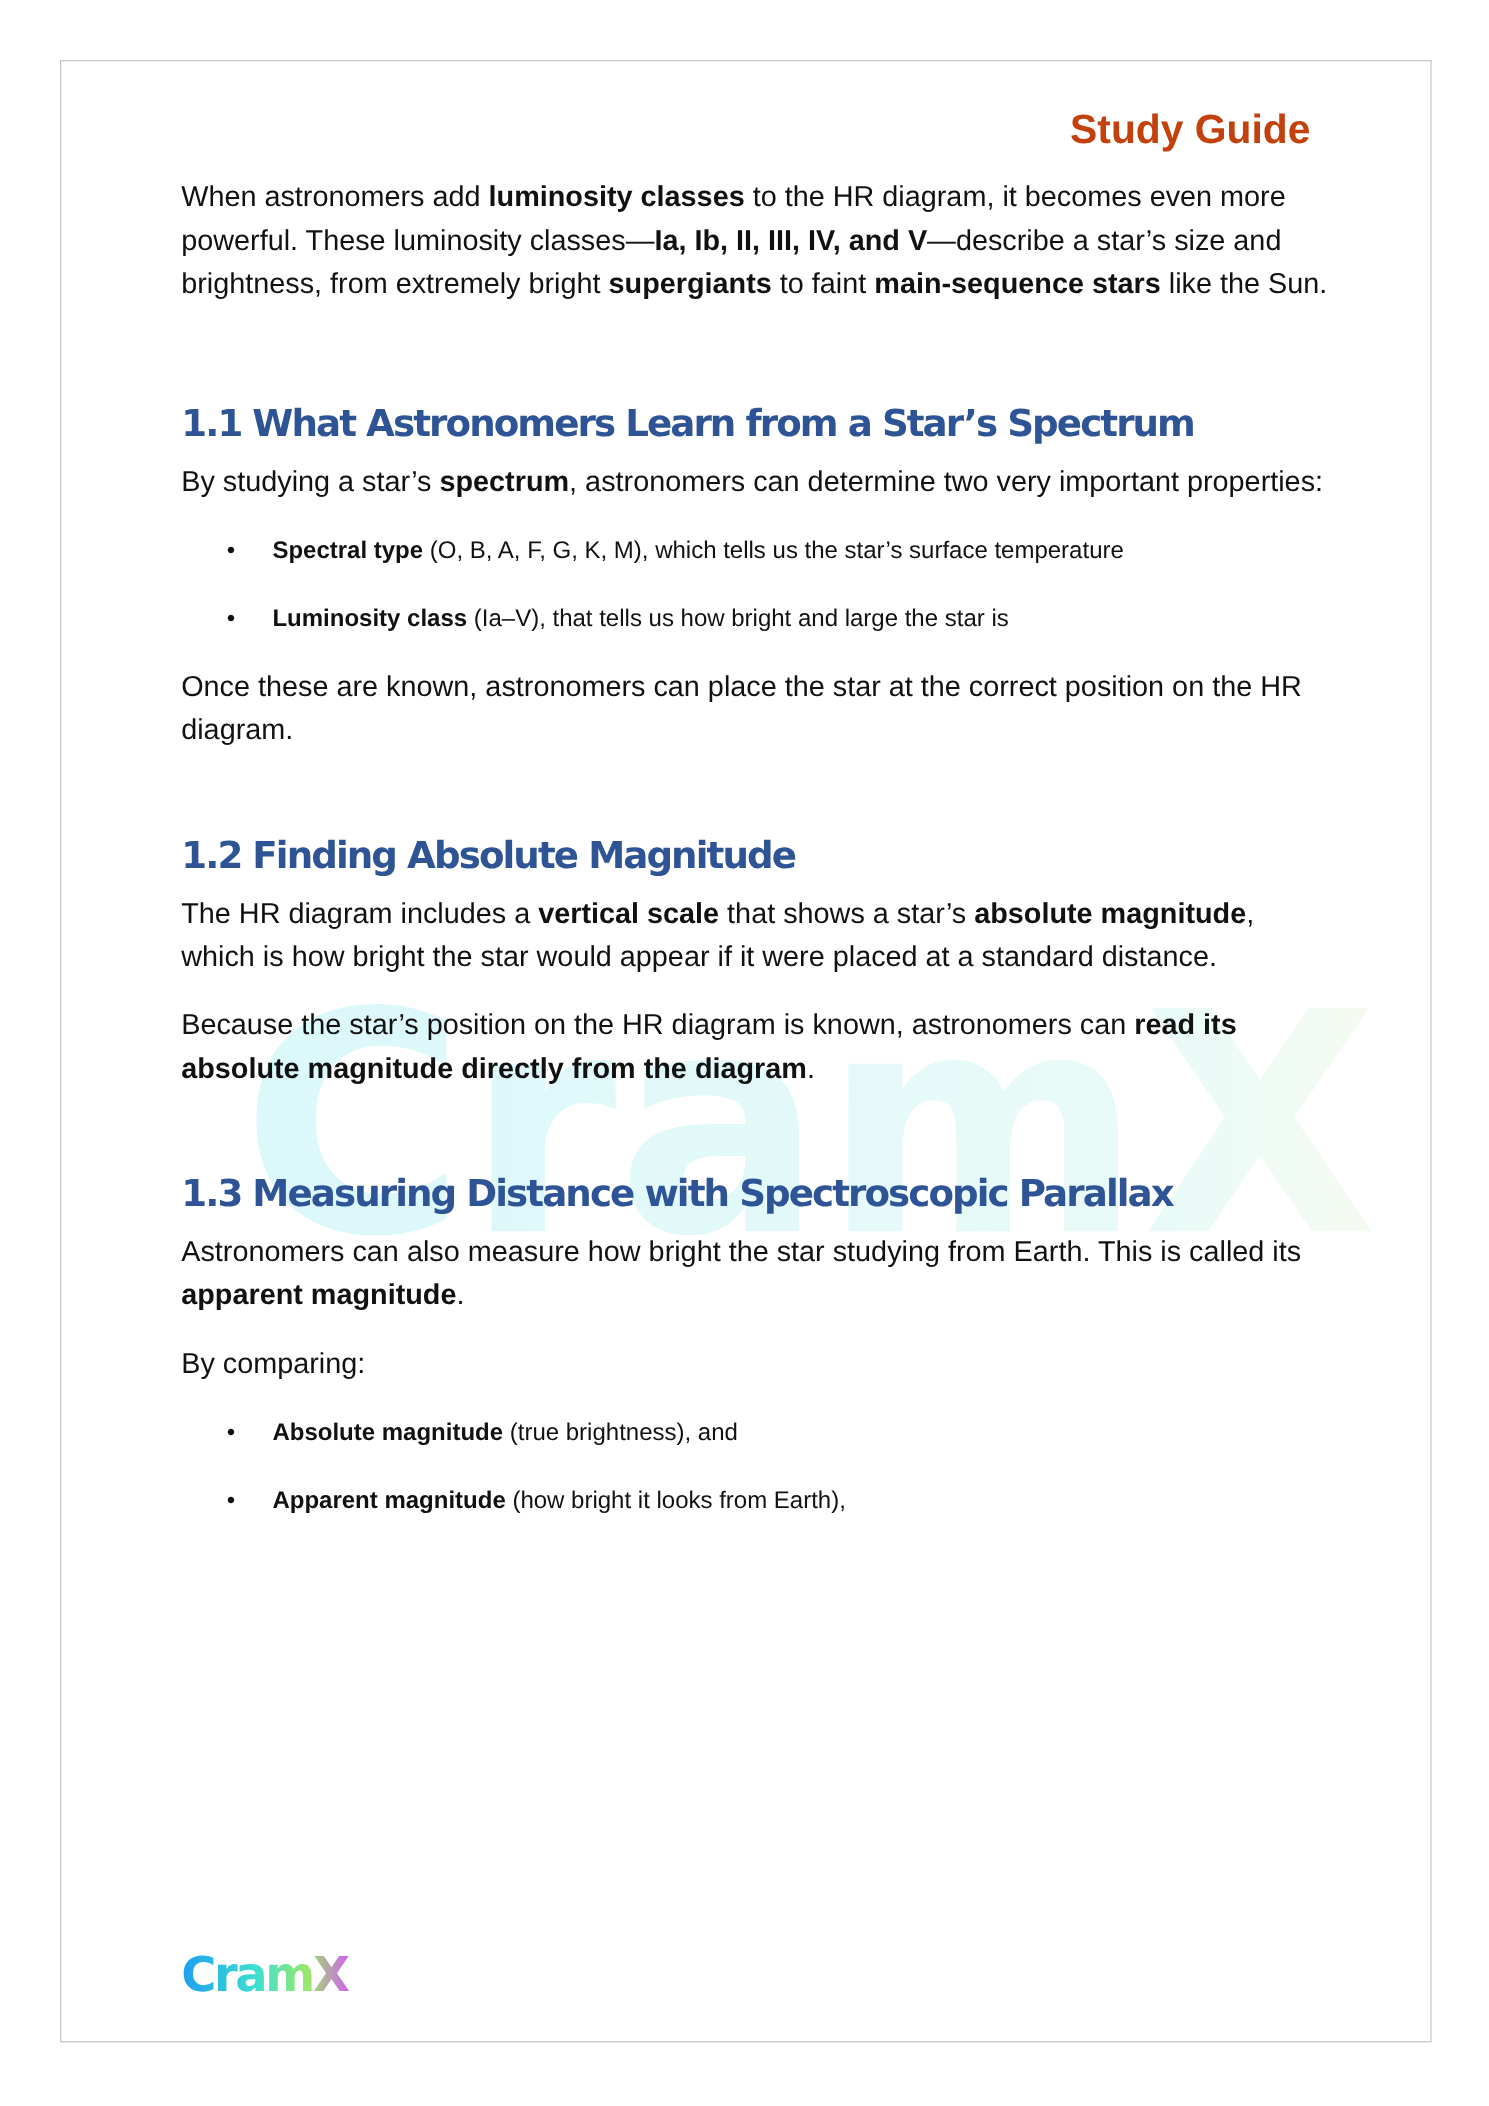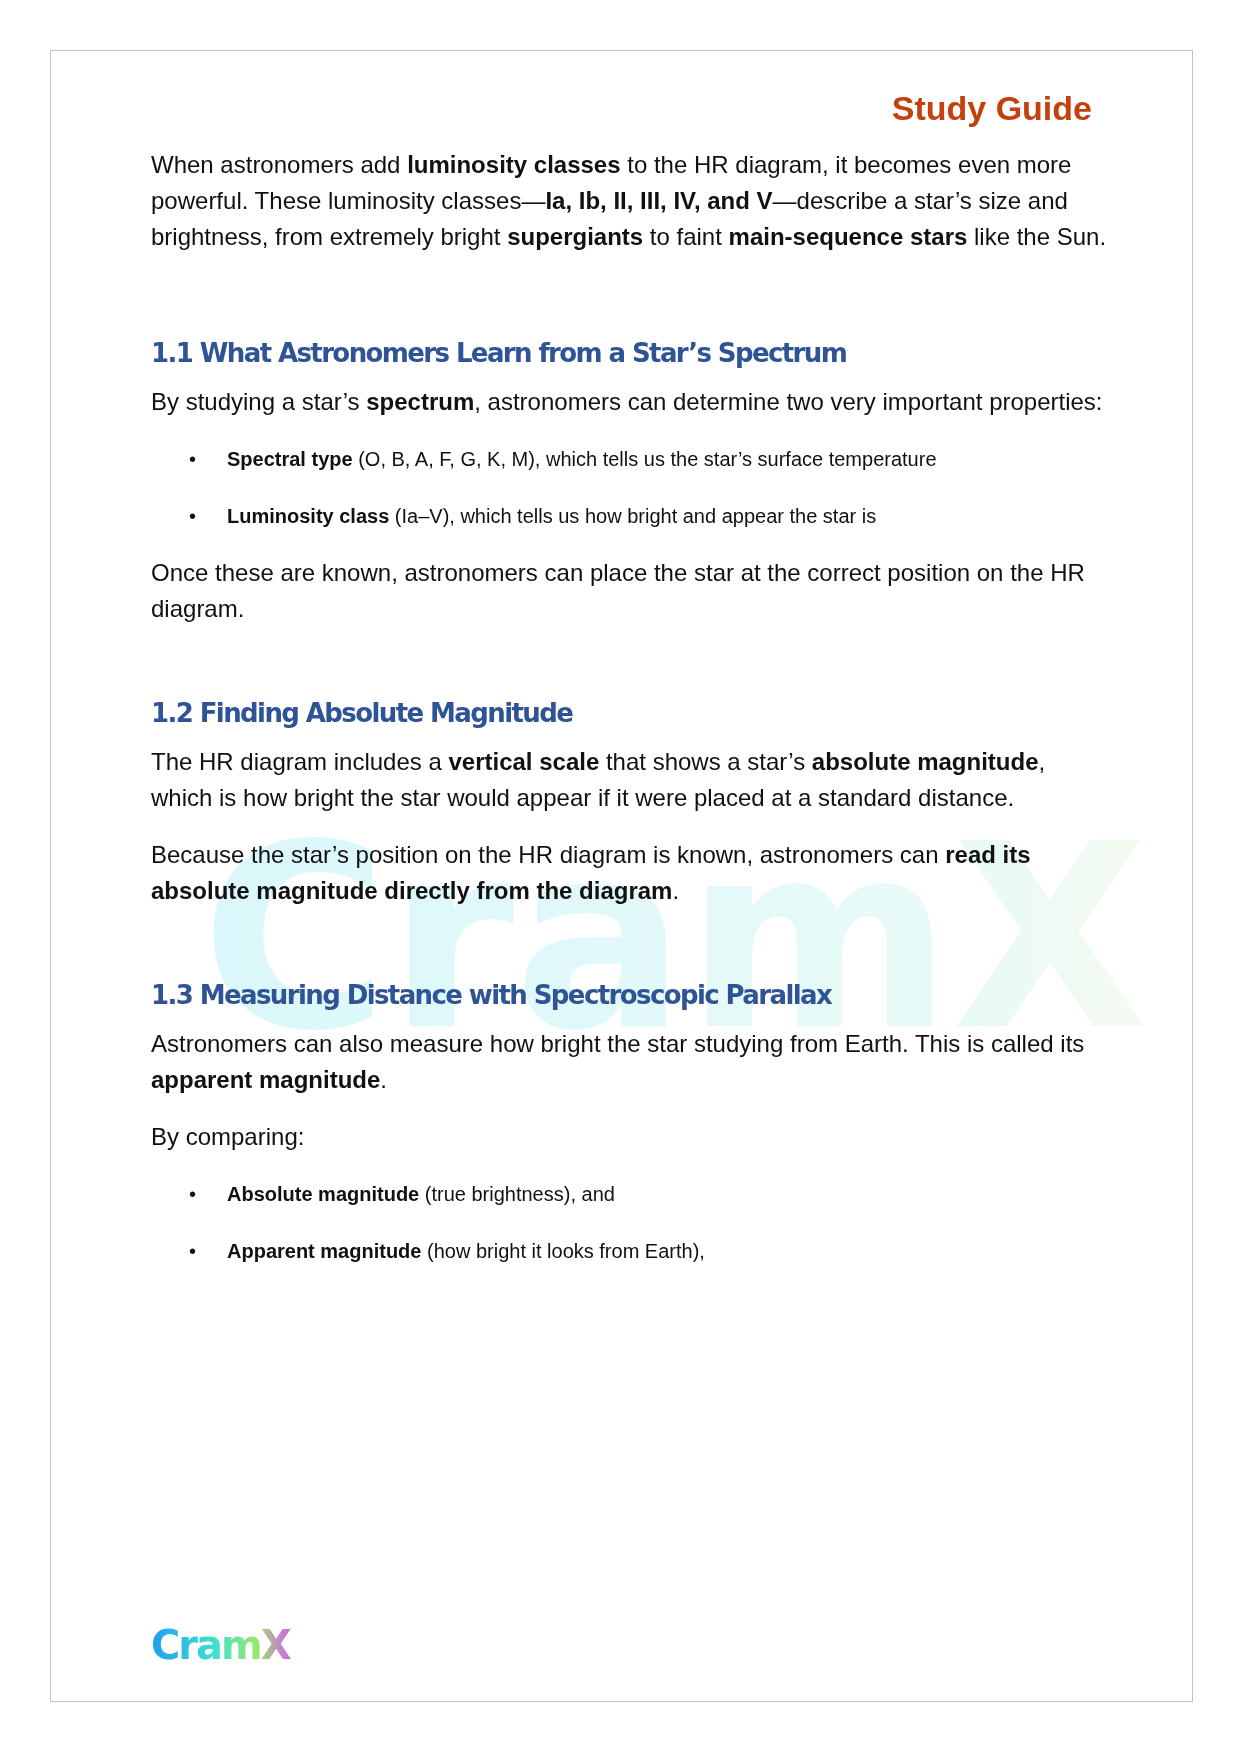--- a/index.html
+++ b/index.html
@@ -3,21 +3,21 @@
   <meta charset="utf-8">
   <style>
     html, body { margin: 0; padding: 0; background: #ffffff; }
     body { width: 1241px; height: 1755px; position: relative; overflow: hidden; font-family: "Liberation Sans", sans-serif; color: #111; }
     .page { position: absolute; left: 50px; top: 50px; width: 1143px; height: 1652px; border: 1px solid #c4c4c4; background: #fff; box-sizing: border-box; }
     .watermark { position: absolute; left: 150px; top: 760px; width: 950px; height: 230px; pointer-events: none; }
     .header-title { position: absolute; right: 100px; top: 38px; font-size: 34px; font-weight: bold; color: #c2410c; }
     .content { position: absolute; left: 100px; top: 96px; width: 960px; }
     p { margin: 0; font-size: 24px; line-height: 36px; }
     .p-intro { margin-bottom: 0; }
-    h2 { margin: 0; font-family: "DejaVu Sans", sans-serif; font-weight: bold; color: #2f5496; font-size: 26px; letter-spacing: -1.6px; line-height: 40px; }
+    h2 { margin: 0; font-family: "DejaVu Sans", sans-serif; font-weight: bold; color: #2f5496; font-size: 31px; letter-spacing: -1.6px; line-height: 40px; }
     .sec1-h { margin-top: 78px; }
     .sec-h { margin-top: 66px; }
     .gap-after-h { margin-top: 11px; }
     .bullet { display: flex; font-size: 20px; line-height: 36px; margin-top: 21px; }
     .bullet .dot { width: 38px; padding-left: 38px; }
     .p-after { margin-top: 21px; }
     .p-stack { margin-top: 21px; }
     b { font-weight: bold; }
     .logo { position: absolute; left: 100px; top: 1568px; width: 140px; height: 50px; }
   </style>
@@ -48,21 +48,21 @@
     <h2 class="sec1-h">1.1 What Astronomers Learn from a Star’s Spectrum</h2>
     <p class="gap-after-h">
       <span>By studying a star’s </span><b>spectrum</b><span>, astronomers can determine two very important properties:</span>
     </p>
     <div class="bullet">
       <span class="dot">•</span>
       <span><b>Spectral type</b><span> (O, B, A, F, G, K, M), which tells us the star’s surface temperature</span></span>
     </div>
     <div class="bullet">
       <span class="dot">•</span>
-      <span><b>Luminosity class</b><span> (Ia–V), which tells us how bright and appear the star is</span></span>
+      <span><b>Luminosity class</b><span> (Ia–V), that tells us how bright and large the star is</span></span>
     </div>
     <p class="p-after">Once these are known, astronomers can place the star at the correct position on the HR diagram.</p>
 
     <h2 class="sec-h">1.2 Finding Absolute Magnitude</h2>
     <p class="gap-after-h">
       <span>The HR diagram includes a </span><b>vertical scale</b><span> that shows a star’s </span><b>absolute magnitude</b><span>, which is how bright the star would appear if it were placed at a standard distance.</span>
     </p>
     <p class="p-stack">
       <span>Because the star’s position on the HR diagram is known, astronomers can </span><b>read its absolute magnitude directly from the diagram</b><span>.</span>
     </p>

